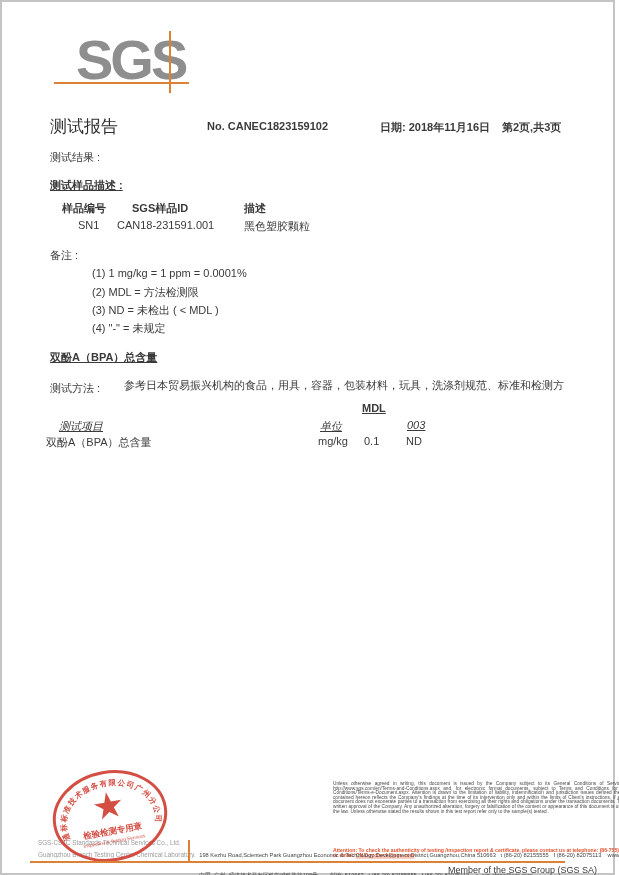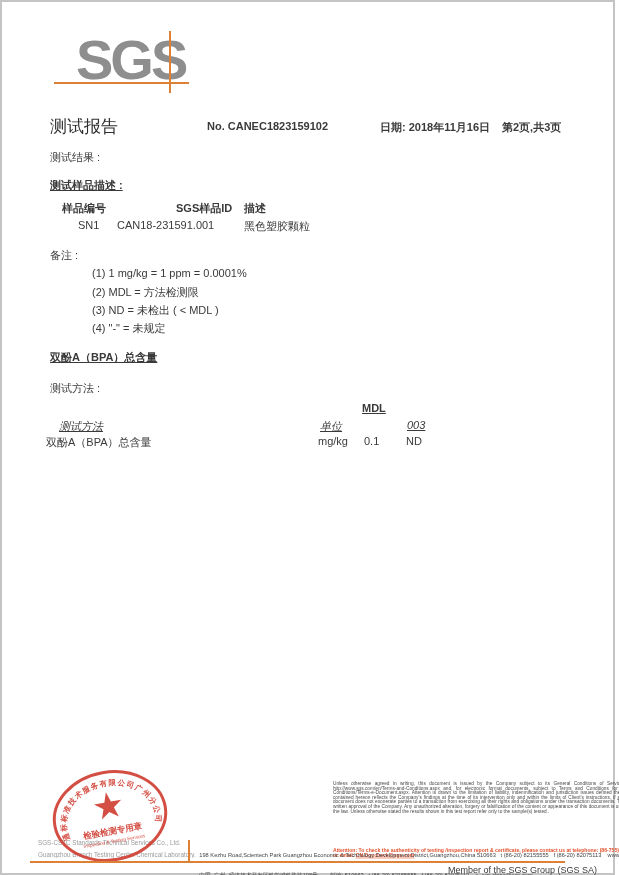--- a/index.html
+++ b/index.html
@@ -33,37 +33,38 @@
   <div class="abs title" style="left:48px;top:113px;">测试报告</div>
   <div class="abs h11 b" style="left:205px;top:118px;">No. CANEC1823159102</div>
   <div class="abs h11 b" style="left:378px;top:118px;">日期: 2018年11月16日</div>
   <div class="abs h11 b" style="left:500px;top:118px;">第2页,共3页</div>
 
   <div class="abs h11" style="left:48px;top:148px;">测试结果 :</div>
 
   <div class="abs h11 b u" style="left:48px;top:176px;">测试样品描述 :</div>
 
   <div class="abs h11 b" style="left:60px;top:199px;">样品编号</div>
-  <div class="abs h11 b" style="left:130px;top:199px;margin-left:44px;">SGS样品ID</div>
+  <div class="abs h11 b" style="left:130px;top:199px;">SGS样品ID</div>
   <div class="abs h11 b" style="left:242px;top:199px;">描述</div>
 
   <div class="abs h11" style="left:76px;top:217px;">SN1</div>
   <div class="abs h11" style="left:115px;top:217px;">CAN18-231591.001</div>
   <div class="abs h11" style="left:242px;top:217px;">黑色塑胶颗粒</div>
 
   <div class="abs h11" style="left:48px;top:246px;">备注 :</div>
   <div class="abs h11" style="left:90px;top:265px;">(1) 1 mg/kg = 1 ppm = 0.0001%</div>
   <div class="abs h11" style="left:90px;top:283px;">(2) MDL = 方法检测限</div>
   <div class="abs h11" style="left:90px;top:301px;">(3) ND = 未检出 ( &lt; MDL )</div>
   <div class="abs h11" style="left:90px;top:319px;">(4) "-" = 未规定</div>
 
   <div class="abs h11 b u" style="left:48px;top:348px;">双酚A（BPA）总含量</div>
   <div class="abs h11" style="left:48px;top:379px;">测试方法 :</div>
+  <div class="abs h11" style="left:122px;top:376px;">参考日本贸易振兴机构的食品，用具，容器，包装材料，玩具，洗涤剂规范、标准和检测方</div>
 
-  <div class="abs h11 u i" style="left:57px;top:417px;">测试方法</div>
+  <div class="abs h11 u i" style="left:57px;top:417px;">测试项目</div>
   <div class="abs h11 u i" style="left:318px;top:417px;">单位</div>
   <div class="abs h11 u b" style="left:360px;top:400px;">MDL</div>
   <div class="abs h11 u i" style="left:405px;top:417px;">003</div>
 
   <div class="abs h11" style="left:44px;top:433px;">双酚A（BPA）总含量</div>
   <div class="abs h11" style="left:316px;top:433px;">mg/kg</div>
   <div class="abs h11" style="left:362px;top:433px;">0.1</div>
   <div class="abs h11" style="left:404px;top:433px;">ND</div>
 
   <div class="abs small-gray" style="left:36px;top:837px;">SGS-CSTC Standards Technical Services Co., Ltd.</div>

